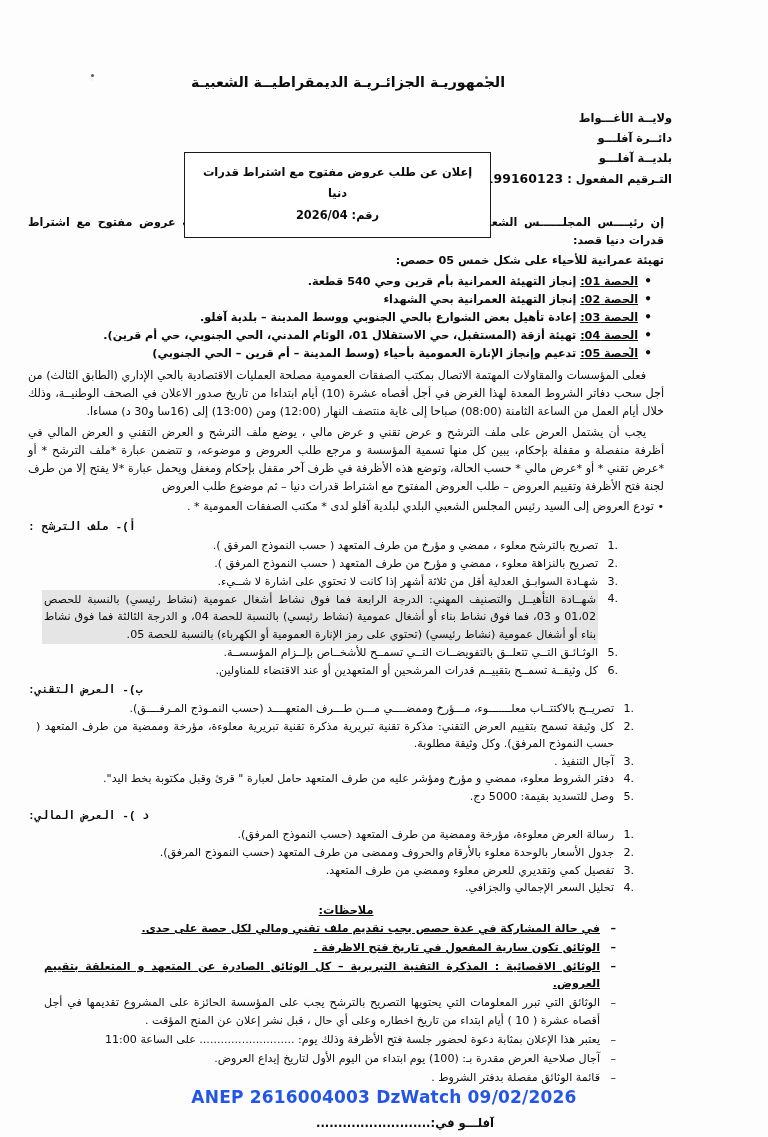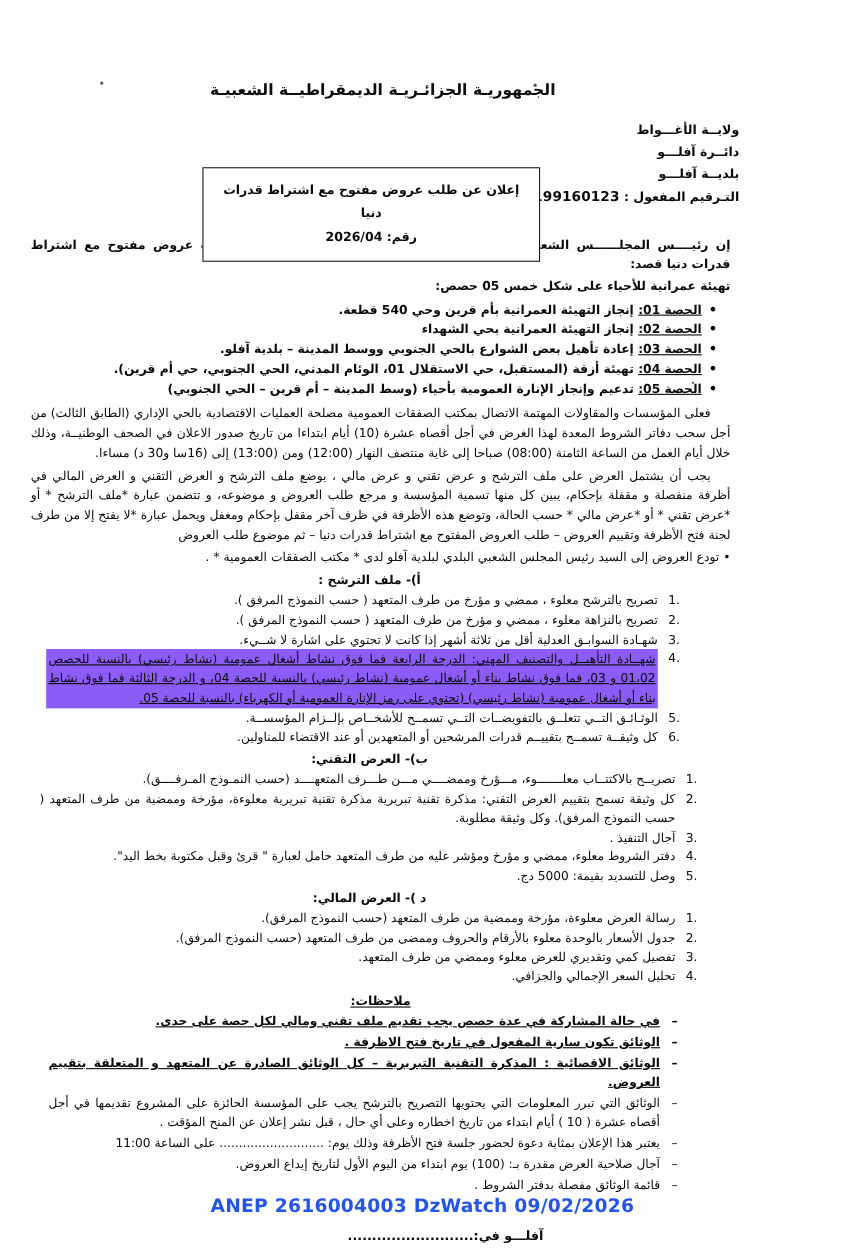--- a/index.html
+++ b/index.html
@@ -147,21 +147,21 @@
     font-size: 11.3px;
     margin: 5px 0 1px 0;
   }
 
   .sub-head {
     font-weight: bold;
     font-size: 11.2px;
     margin: 3px 0 1px 0;
     text-align: center;
   }
-  .sub-head.right { text-align: center; padding-right: 20px; }
+  .sub-head.right { text-align: left; padding-right: 20px; font-family: Liberation Mono, monospace; }
 
   ol.dl {
     margin: 0 46px 2px 14px;
     padding: 0;
     list-style: none;
     counter-reset: n;
   }
   ol.dl > li {
     counter-increment: n;
     position: relative;
@@ -178,24 +178,23 @@
     right: 0;
     direction: ltr;
     font-size: 11.1px;
   }
   ol.dl.wide { margin-right: 30px; margin-left: 8px; }
 
   .u { text-decoration: underline; font-weight: bold; }
   .b  { font-weight: bold; }
 
   .hl {
-    background: #8b5cf6;
+    background: #e5e5e5;
     display: block;
     padding: 1px 2px;
-    text-decoration: underline;
   }
 
   ul.notes {
     list-style: none;
     margin: 1px 48px 0 16px;
     padding: 0;
   }
   ul.notes > li {
     position: relative;
     padding-right: 16px;

